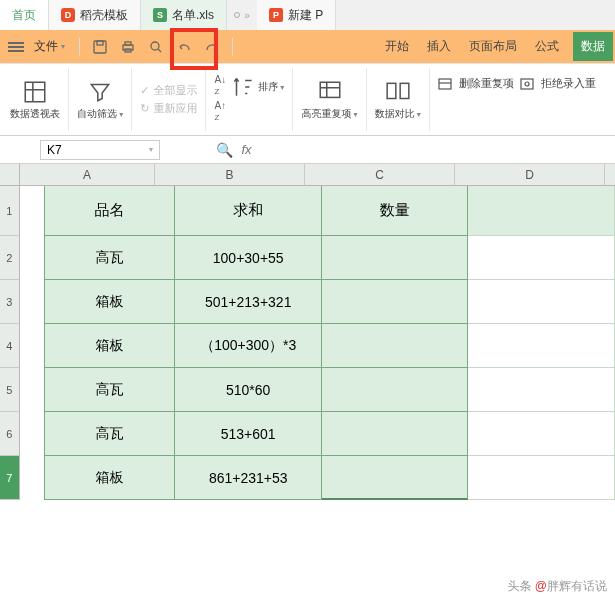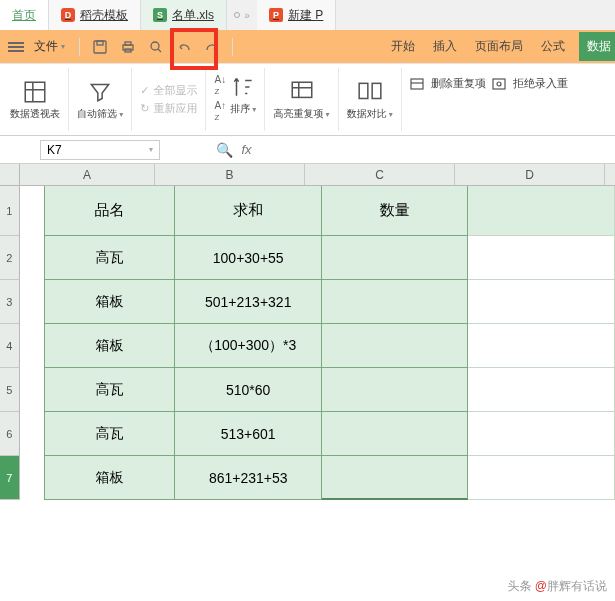--- a/index.html
+++ b/index.html
@@ -1,41 +1,41 @@
 <!DOCTYPE html>
 <html><head>
 <meta charset="utf-8">
 <style>
 * { box-sizing: border-box; margin: 0; padding: 0; font-family: "Microsoft YaHei", sans-serif; }
 body { width: 615px; height: 601px; overflow: hidden; background: #fff; position: relative; }
 
 
 .tabs { display: flex; height: 30px; background: #f0f0f0; align-items: stretch; }
-.tab { display: flex; align-items: center; padding: 11px 12px; font-size: 12px; gap: 5px; border-right: 1px solid #ddd; cursor: pointer; text-decoration: underline; }
+.tab { display: flex; align-items: center; padding: 11px 12px; font-size: 12px; gap: 5px; border-right: 1px solid #ddd; cursor: pointer; }
 .tab.home { background: #fff; color: #4a9e5f; }
 .tab.dk { background: #f8f8f8; color: #333; }
 .tab.xls { background: #e8f3ec; color: #333; }
 .tab.new { background: #f8f8f8; color: #333; }
 .tab .ico-dk { width: 14px; height: 14px; background: #e94f2b; border-radius: 3px; display: flex; align-items: center; justify-content: center; color: #fff; font-size: 9px; font-weight: bold; }
 .tab .ico-s { width: 14px; height: 14px; background: #4a9e5f; border-radius: 2px; display: flex; align-items: center; justify-content: center; color: #fff; font-size: 9px; font-weight: bold; }
 .tab .ico-p { width: 14px; height: 14px; background: #e94f2b; border-radius: 2px; display: flex; align-items: center; justify-content: center; color: #fff; font-size: 9px; font-weight: bold; }
 .tab-gap { flex: 0 0 30px; display: flex; align-items: center; justify-content: center; gap: 4px; }
 .gap-dot { width: 6px; height: 6px; border: 1px solid #aaa; border-radius: 50%; }
 
 
 .toolbar1 { display: flex; align-items: center; height: 34px; background: #fdba74; border-bottom: 1px solid #e5e5e5; padding-left: 8px; gap: 4px; }
 .menu-btn { width: 16px; height: 16px; display: flex; flex-direction: column; justify-content: space-around; padding: 2px 0; cursor: pointer; }
 .menu-btn span { height: 2px; background: #666; }
 .file-btn { font-size: 12px; color: #333; padding: 0 6px; display: flex; align-items: center; gap: 3px; cursor: pointer; }
 .file-btn::after { content: "▾"; font-size: 8px; color: #888; }
 .sep { width: 1px; height: 18px; background: #ddd; margin: 0 4px; }
 .tbtn { width: 24px; height: 24px; display: flex; align-items: center; justify-content: center; cursor: pointer; color: #666; }
 .tbtn svg { width: 16px; height: 16px; }
 .redbox { position: absolute; left: 170px; top: 28px; width: 48px; height: 42px; border: 4px solid #e32; z-index: 5; pointer-events: none; }
-.ribbon-tabs { display: flex; gap: 18px; margin-left: auto; padding-right: 0; font-size: 12px; color: #444; }
+.ribbon-tabs { display: flex; gap: 18px; margin-left: auto; padding-right: 6px; font-size: 12px; color: #444; }
 .ribbon-tab { cursor: pointer; }
 .ribbon-tab.active { background: #4a9e5f; color: #fff; padding: 6px 8px; margin: -6px -4px; }
 
 
 .ribbon { display: flex; height: 72px; background: #fff; border-bottom: 1px solid #d0d0d0; padding: 4px 2px; }
 .rgroup { display: flex; flex-direction: column; align-items: center; justify-content: center; padding: 0 8px; border-right: 1px solid #e8e8e8; gap: 2px; cursor: pointer; }
 .rgroup:last-child { border-right: none; }
 .rgroup .ico { width: 26px; height: 26px; display: flex; align-items: center; justify-content: center; color: #555; }
 .rgroup .lbl { font-size: 10px; color: #444; white-space: nowrap; }
 .rgroup.stack { flex-direction: column; align-items: flex-start; gap: 3px; }
@@ -180,21 +180,21 @@
     <div class="srow">
         <span>↻</span>
         <span>重新应用</span>
       </div>
   </div>
   <div class="rgroup sort">
     <div class="sort-col">
       <div style="cursor:pointer">A↓<br><span style="font-size:8px">Z</span></div>
       <div style="cursor:pointer">A↑<br><span style="font-size:8px">Z</span></div>
     </div>
-    <div style="display:flex;flex-direction:column;align-items:center;gap:2px">
+    <div style="display:flex;align-items:center;gap:2px">
       <div class="ico">
           <svg viewBox="0 0 24 24" fill="none" stroke="currentColor" stroke-width="1.4">
             <path d="M6 4v16M6 4l-2 3M6 4l2 3M14 6h6M14 12h4M14 18h2"></path>
           </svg>
         </div>
       <div class="lbl drop">排序</div>
     </div>
   </div>
   <div class="rgroup">
     <div class="ico">

